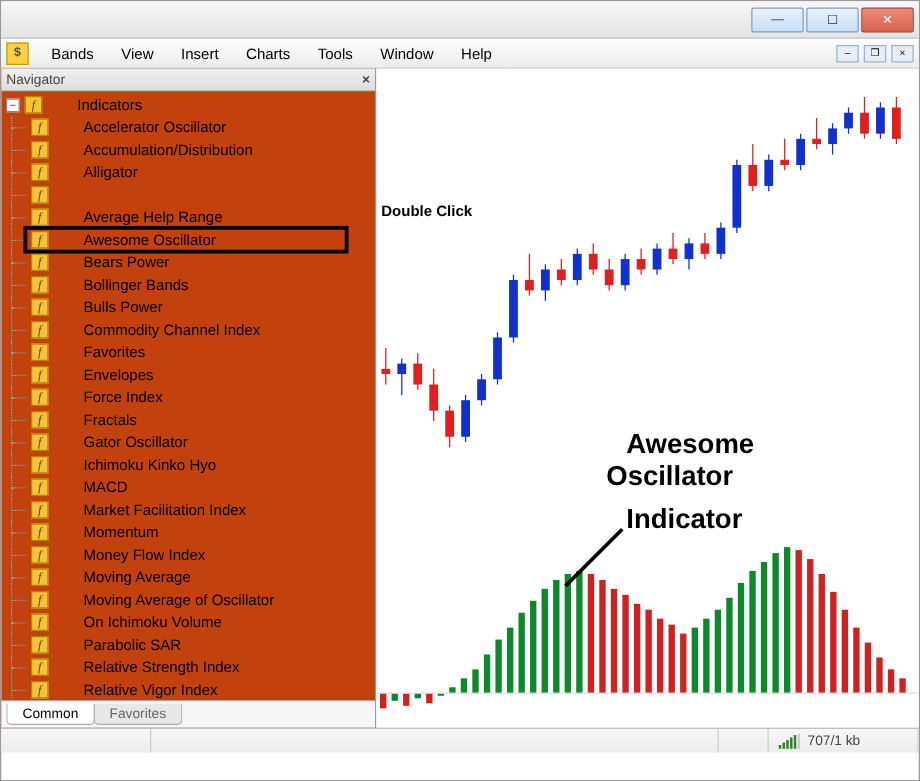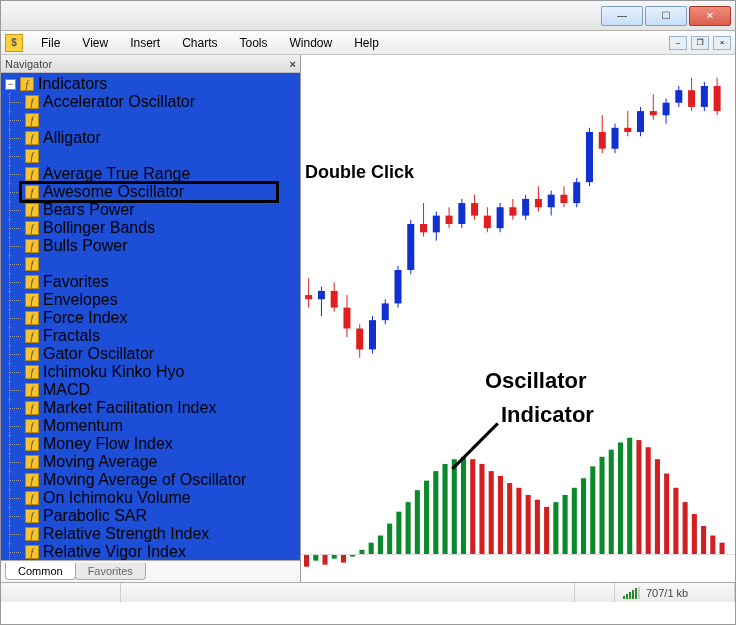--- a/index.html
+++ b/index.html
@@ -15,43 +15,43 @@
 .menubar { height: 24px; background: linear-gradient(#fdfdfd,#ececec); border-bottom: 1px solid #c5c5c5; display: flex; align-items: center; padding: 0 4px; gap: 2px; }
 .appicon { width: 18px; height: 18px; background: #ffd040; border: 1px solid #c79a10; margin-right: 6px; display:flex;align-items:center;justify-content:center;font-weight:bold;font-size:10px;color:#555; }
 .menuitem { padding: 2px 10px; cursor: default; }
 .menuspacer { flex: 1; }
 .mdibtn { width: 18px; height: 14px; border: 1px solid #9bb4ce; background: #e7eef6; margin-left: 2px; font-size: 8px; display:flex;align-items:center;justify-content:center; }
 
 
 .client { display: flex; height: calc(100% - 30px - 24px - 20px - 22px); }
 
 
-.navigator { width: 300px; border-right: 1px solid #9a9a9a; display: flex; flex-direction: column; background: #1d4ed8; }
+.navigator { width: 300px; border-right: 1px solid #9a9a9a; display: flex; flex-direction: column; background: #c2410c; }
 .navhead { height: 18px; background: linear-gradient(#f0f0f0,#dedede); border-bottom: 1px solid #bbb; display:flex; align-items:center; padding:0 4px; font-size:11px; color:#444; }
 .navhead .x { margin-left:auto; cursor:default; font-weight:bold; }
 .treewrap { flex:1; overflow-y: scroll; padding: 2px 0; position:relative; }
 .treewrap::-webkit-scrollbar { width: 17px; }
 .treewrap::-webkit-scrollbar-track { background: #f0f0f0; border-left:1px solid #ccc; }
 .treewrap::-webkit-scrollbar-thumb { background: linear-gradient(#e2e8ee,#c2cdd8); border:1px solid #9aa7b4; border-radius:2px; }
 .treewrap::-webkit-scrollbar-button { height:17px; background:#e8e8e8; border:1px solid #bbb; }
 .node { display:flex; align-items:center; height:18px; padding-left: 6px; white-space:nowrap; }
 .node.root { padding-left: 4px; }
 .node.child { padding-left: 24px; position:relative; }
 .node.child::before { content:""; position:absolute; left:8px; top:0; bottom:0; border-left:1px dotted #999; }
 .node.child::after { content:""; position:absolute; left:8px; top:9px; width:12px; border-top:1px dotted #999; }
 .tgl { width:11px; height:11px; border:1px solid #888; background:#fff; font-size:9px; line-height:9px; text-align:center; margin-right:4px; color:#444; }
 .ficon { width:14px; height:14px; background:#f6c430; border:1px solid #b08610; margin-right:4px; display:flex;align-items:center;justify-content:center;font-style:italic;font-size:10px;color:#544; font-family:serif; }
-.nlabel { font-size: 16px; color:#000; }
+.nlabel { font-size: 12px; color:#000;margin-left:24px; }
 .highlight-box { position:absolute; border:3px solid #000; pointer-events:none; }
 
 
 .chartarea { flex:1; background:#fff; position:relative; overflow:hidden; }
 .chartarea svg { position:absolute; inset:0; }
 .annot { position:absolute; font-weight:bold; font-size:22px; color:#000; line-height:1.1; }
-.annot.small { font-size:18px; }
+.annot.small { font-size:12px; }
 
 
 .navtabs { height:22px; border-top:1px solid #aaa; background:#f7f7f7; display:flex; padding:0 4px; gap:0;align-items:center; }
 .navtab { padding:2px 12px; border:1px solid #aaa; border-top:none; background:#fff; font-size:11px; margin-right:-1px; border-bottom-left-radius:4px; border-bottom-right-radius:4px; }
 .navtab.inactive { background:#e8e8e8; color:#666; }
 
 
 .statusbar { height:20px; border-top:1px solid #aaa; background:linear-gradient(#f7f7f7,#ececec); display:flex; align-items:flex-end; font-size:11px; color:#444; }
 .statuscell { border-right:1px solid #ccc; height:100%; padding:0 8px; display:flex;align-items:center; }
 .statuscell.flex { flex:1; }
@@ -65,21 +65,21 @@
 <div class="titlebar">
   <div class="winbtns">
     <div class="winbtn">—</div>
     <div class="winbtn">☐</div>
     <div class="winbtn close">✕</div>
   </div>
 </div>
 
 <div class="menubar">
   <div class="appicon">$</div>
-  <div class="menuitem">File</div>
+  <div class="menuitem">Bands</div>
   <div class="menuitem">View</div>
   <div class="menuitem">Insert</div>
   <div class="menuitem">Charts</div>
   <div class="menuitem">Tools</div>
   <div class="menuitem">Window</div>
   <div class="menuitem">Help</div>
   <div class="menuspacer"></div>
   <div class="mdibtn">–</div>
   <div class="mdibtn">❐</div>
   <div class="mdibtn">×</div>
@@ -98,50 +98,52 @@
         <span class="ficon">f</span>
         <span class="nlabel">Indicators</span>
       </div>
 
       <div class="node child">
           <span class="ficon">f</span>
           <span class="nlabel">Accelerator Oscillator</span>
         </div>
         <div class="node child">
           <span class="ficon">f</span>
+          <span class="nlabel">Accumulation/Distribution</span>
         </div>
         <div class="node child">
           <span class="ficon">f</span>
           <span class="nlabel">Alligator</span>
         </div>
         <div class="node child">
           <span class="ficon">f</span>
         </div>
         <div class="node child">
           <span class="ficon">f</span>
-          <span class="nlabel">Average True Range</span>
+          <span class="nlabel">Average Help Range</span>
         </div>
         <div class="node child">
           <span class="ficon">f</span>
           <span class="nlabel">Awesome Oscillator</span>
         </div>
         <div class="node child">
           <span class="ficon">f</span>
           <span class="nlabel">Bears Power</span>
         </div>
         <div class="node child">
           <span class="ficon">f</span>
           <span class="nlabel">Bollinger Bands</span>
         </div>
         <div class="node child">
           <span class="ficon">f</span>
           <span class="nlabel">Bulls Power</span>
         </div>
         <div class="node child">
           <span class="ficon">f</span>
+          <span class="nlabel">Commodity Channel Index</span>
         </div>
         <div class="node child">
           <span class="ficon">f</span>
           <span class="nlabel">Favorites</span>
         </div>
         <div class="node child">
           <span class="ficon">f</span>
           <span class="nlabel">Envelopes</span>
         </div>
         <div class="node child">
@@ -319,20 +321,21 @@
         <rect x="368.9308510638298" y="428.8181818181818" width="5.031914893617022" height="66.18181818181819" fill="#d02020"></rect>
         <rect x="378.07978723404256" y="443" width="5.031914893617022" height="52" fill="#d02020"></rect>
         <rect x="387.22872340425533" y="454.8181818181818" width="5.031914893617022" height="40.18181818181819" fill="#d02020"></rect>
         <rect x="396.3776595744681" y="466.6363636363636" width="5.031914893617022" height="28.363636363636374" fill="#d02020"></rect>
         <rect x="405.52659574468083" y="476.0909090909091" width="5.031914893617022" height="18.909090909090878" fill="#d02020"></rect>
         <rect x="414.6755319148936" y="483.1818181818182" width="5.031914893617022" height="11.818181818181813" fill="#d02020"></rect>
         <line x1="0" x2="430" y1="495" y2="495" stroke="#ddd" stroke-width="1"></line>
         <line x1="195" y1="365" x2="150" y2="410" stroke="#000" stroke-width="3"></line>
       </svg>
     <div class="annot small" style="left:4px; top:108px;">Double Click</div>
+    <div class="annot" style="left:200px; top:288px;">Awesome</div>
     <div class="annot" style="left:184px; top:314px;">Oscillator</div>
     <div class="annot" style="left:200px; top:348px;">Indicator</div>
   </div>
 </div>
 
 <div class="statusbar">
   <div class="statuscell" style="width:120px;"></div>
   <div class="statuscell flex"></div>
   <div class="statuscell" style="width:40px;"></div>
   <div class="statuscell" style="width:120px;">

